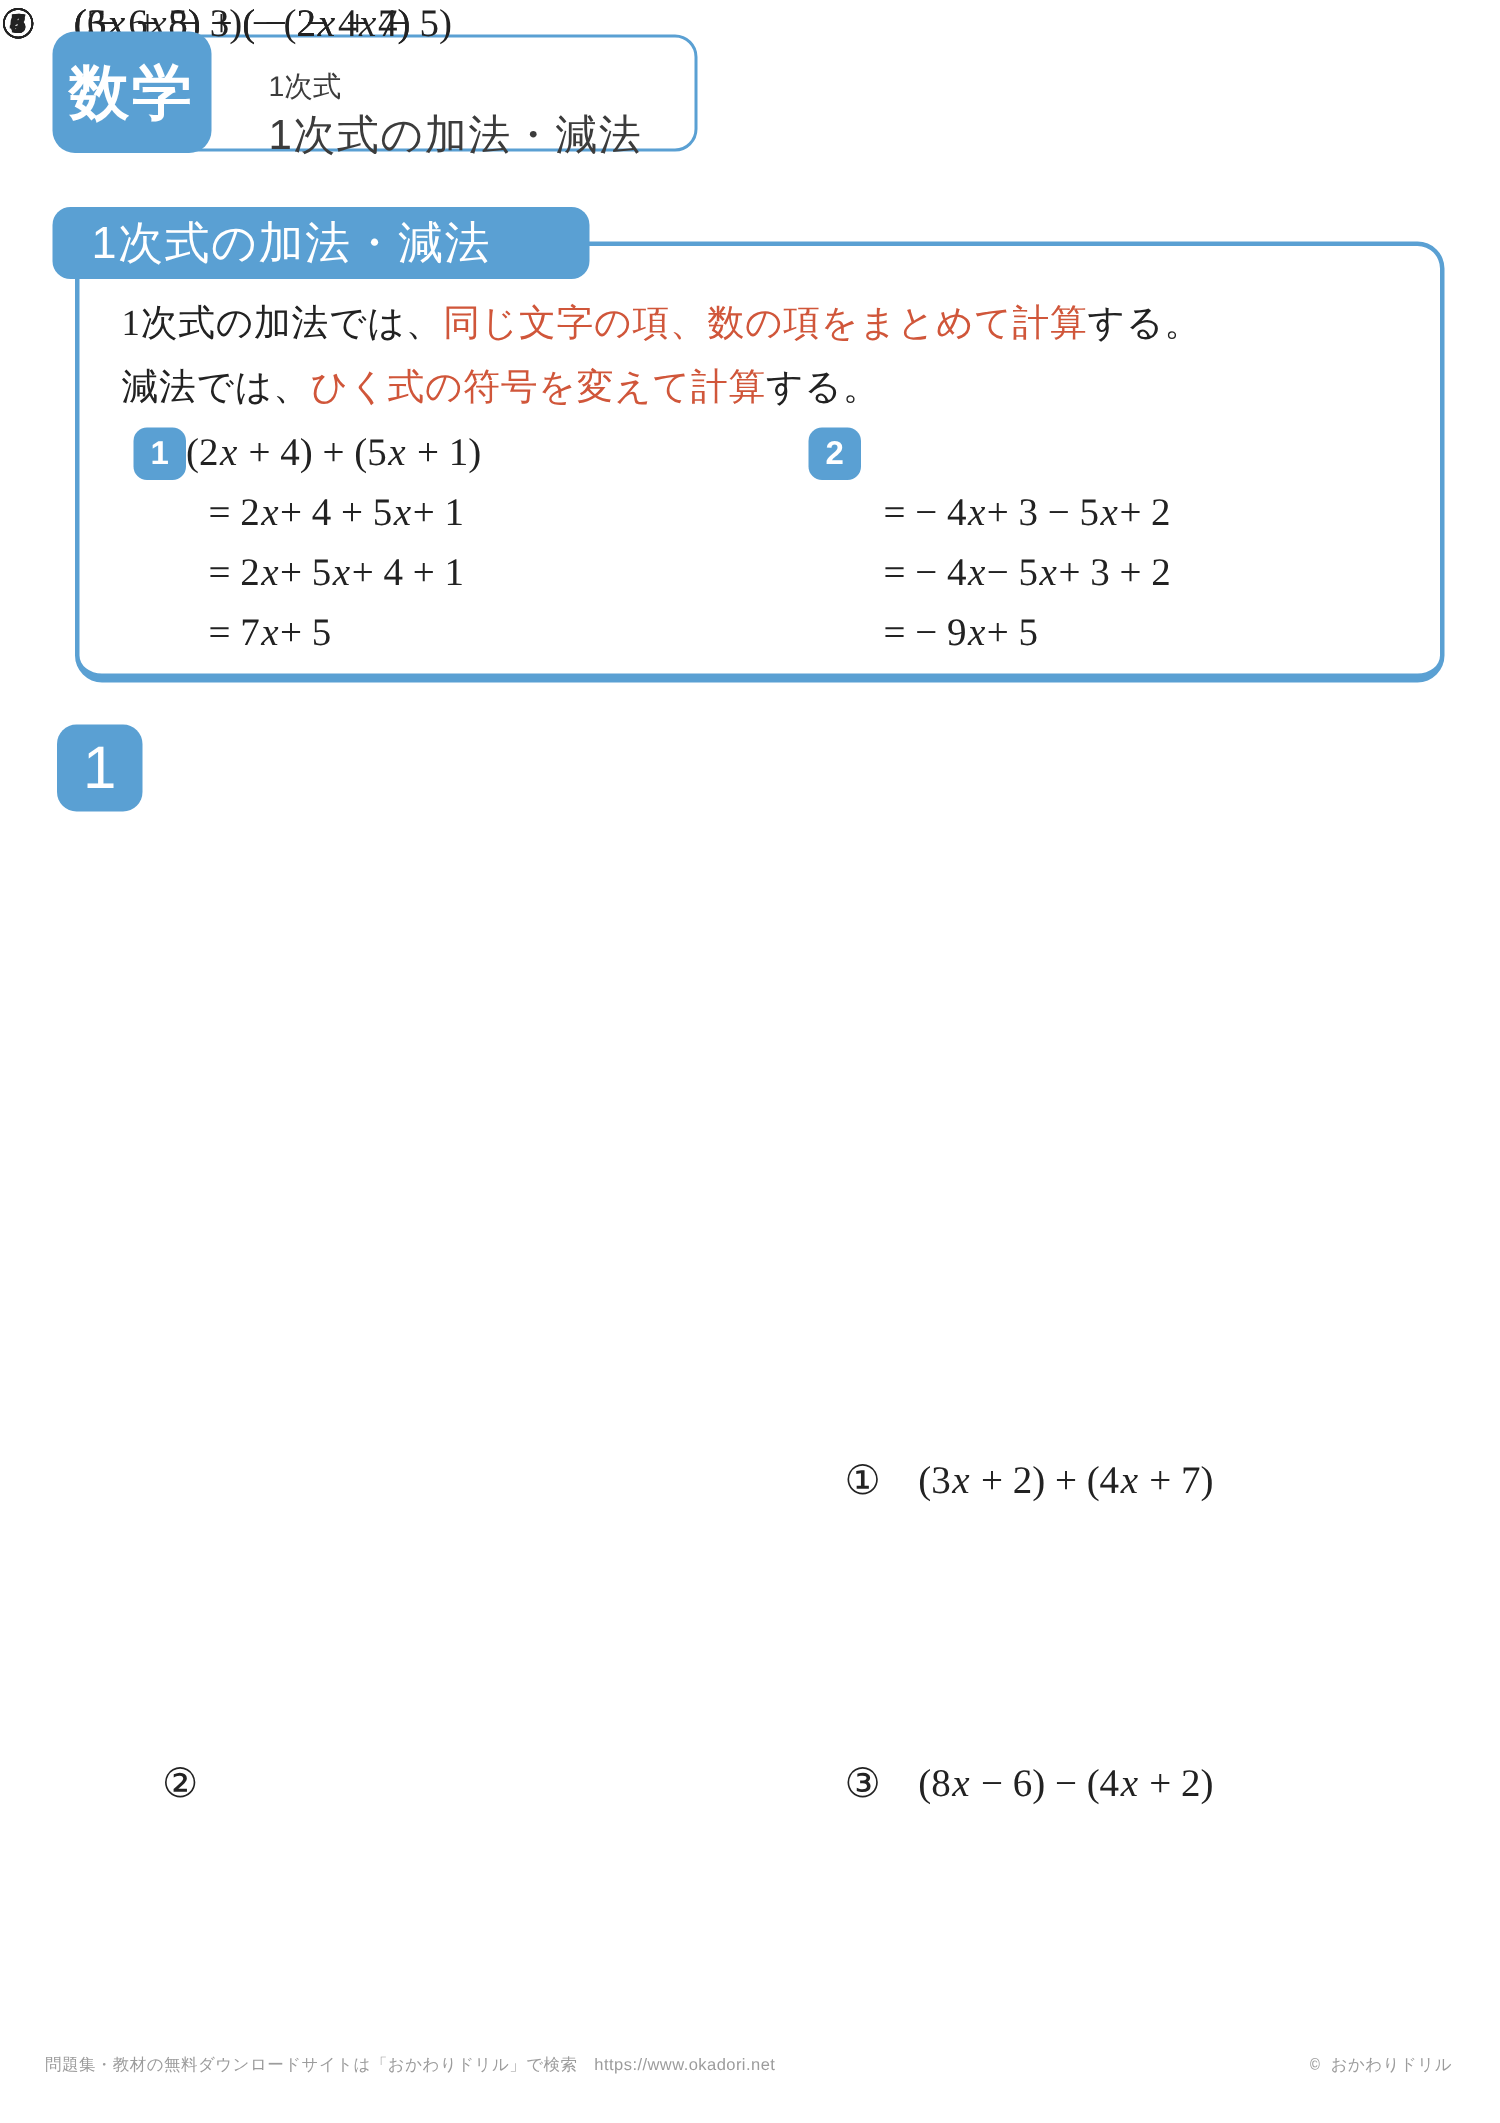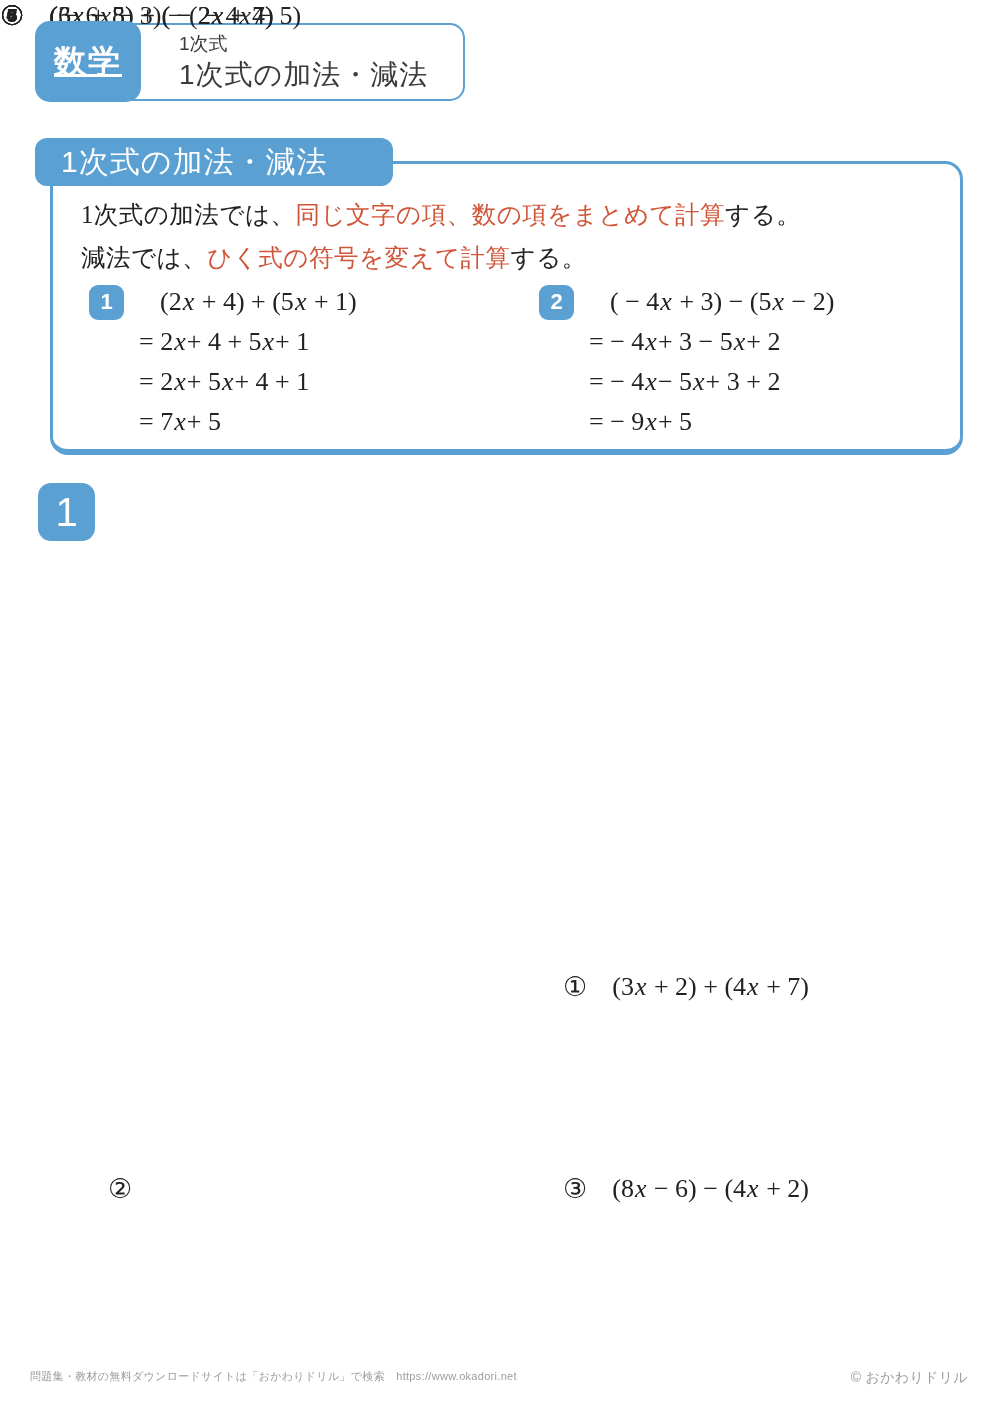--- a/index.html
+++ b/index.html
@@ -5,28 +5,28 @@
   html,body { margin:0; padding:0; background:#ffffff; }
   .page {
     position:relative; width:1000px; height:1415px; background:#ffffff;
     overflow:hidden; font-family:"Liberation Sans", sans-serif;
   }
 
   
   .unit-box {
     position:absolute; left:55px; top:23px; width:410px; height:78px;
     border:2.5px solid #5aa0d3; border-radius:15px; box-sizing:border-box;
-    background:#fff; padding:9px 0 0 122px;
+    background:#fff; padding:24px 0 0 122px;
   }
   .unit-small { font-size:19px; color:#3c3c3c; line-height:1.1; }
   .unit-title { font-size:28px; color:#3c3c3c; line-height:1.2; margin-top:3px; letter-spacing:1px; }
   .subject-badge {
     position:absolute; left:35px; top:21px; width:106px; height:81px;
-    background:#5aa0d3; border-radius:15px; color:#ffffff; font-size:32px; font-weight:600;
-    display:flex; align-items:center; justify-content:center; letter-spacing:2px; z-index:2;text-decoration:underline;
+    background:#5aa0d3; border-radius:15px; color:#ffffff; font-size:40px; font-weight:600;
+    display:flex; align-items:center; justify-content:center; letter-spacing:2px; z-index:2;
   }
 
   
   .title-badge {
     position:absolute; left:35px; top:138px; width:358px; height:48px;
     background:#5aa0d3; border-radius:12px; color:#ffffff; font-size:30px;
     display:flex; align-items:center; padding-left:26px; box-sizing:border-box;
     letter-spacing:1px; z-index:2;
   }
   .explain-box {
@@ -47,21 +47,21 @@
   .ex2 { left:486px; }
   .ex-row {
     height:40px; display:flex; align-items:center;
     font-family:"Liberation Serif", serif; font-size:26px; color:#222222;
   }
   .ex-badge {
     width:35px; height:35px; background:#5aa0d3; border-radius:9px;
     color:#ffffff; font-family:"Liberation Sans", sans-serif; font-size:22px; font-weight:600;
     display:flex; align-items:center; justify-content:center; flex:0 0 35px;
   }
-  .ex-title { margin-left:36px; }
+  .ex-title { }
   .step { padding-left:50px; }
 
   
   .section-badge {
     position:absolute; left:38px; top:483px; width:57px; height:58px;
     background:#5aa0d3; border-radius:13px; color:#ffffff; font-size:40px;
     display:flex; align-items:center; justify-content:center; font-weight:400;
   }
   .instruction {
     position:absolute; left:135px; top:496px;
@@ -83,21 +83,21 @@
   .problem:nth-of-type(7) { left:108px; top:1173px; }
   .problem:nth-of-type(8) { left:563px; top:1173px; }
 
   .math i { font-style:italic; padding:0 1px; }
 
   
   .footer-left {
     position:absolute; left:30px; top:1369px; font-size:11px; color:#9c9c9c; letter-spacing:0.3px;
   }
   .footer-right {
-    position:absolute; right:32px; top:1369px; font-size:14px; color:#9c9c9c; letter-spacing:0.3px;
+    position:absolute; right:32px; top:1369px; font-size:11px; color:#9c9c9c; letter-spacing:0.3px;font-family:Liberation Mono, monospace;
   }
 </style>
 </head>
 <body>
 
 <div class="page">
 
   <div class="unit-box">
     <div class="unit-small">1次式</div>
     <div class="unit-title">1次式の加法・減法</div>
@@ -118,21 +118,20 @@
         <span class="ex-title math">(2<i>x</i> + 4) + (5<i>x</i> + 1)</span>
       </div>
       <div class="ex-row step math">= 2<i>x</i> + 4 + 5<i>x</i> + 1</div>
       <div class="ex-row step math">= 2<i>x</i> + 5<i>x</i> + 4 + 1</div>
       <div class="ex-row step math">= 7<i>x</i> + 5</div>
     </div>
 
     <div class="example ex2">
       <div class="ex-row">
         <span class="ex-badge">2</span>
-        <span class="ex-title math">( − 4<i>x</i> + 3) − (5<i>x</i> − 2)</span>
       </div>
       <div class="ex-row step math">= − 4<i>x</i> + 3 − 5<i>x</i> + 2</div>
       <div class="ex-row step math">= − 4<i>x</i> − 5<i>x</i> + 3 + 2</div>
       <div class="ex-row step math">= − 9<i>x</i> + 5</div>
     </div>
   </div>
 
   <div class="section-badge">1</div>
 
   <div class="problem">

